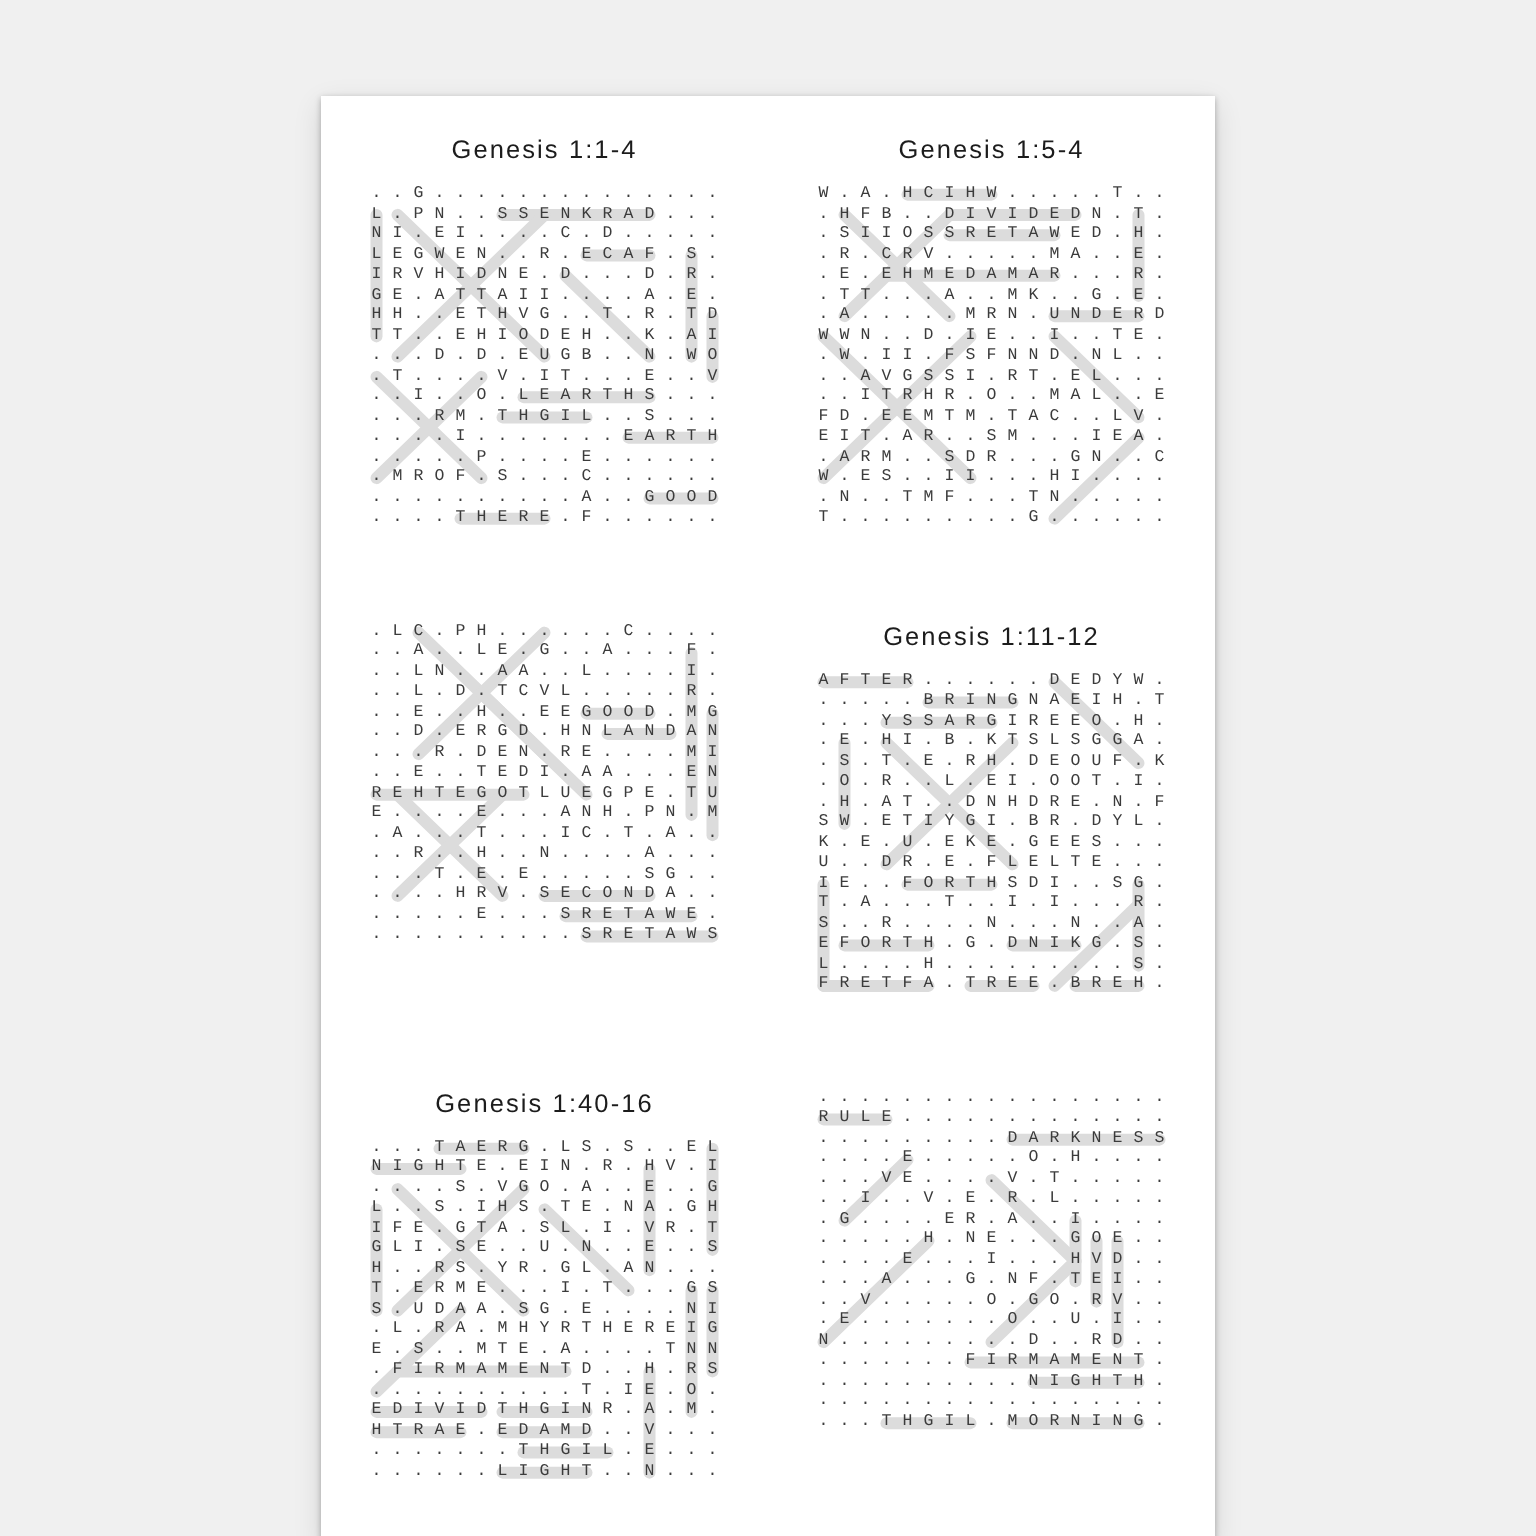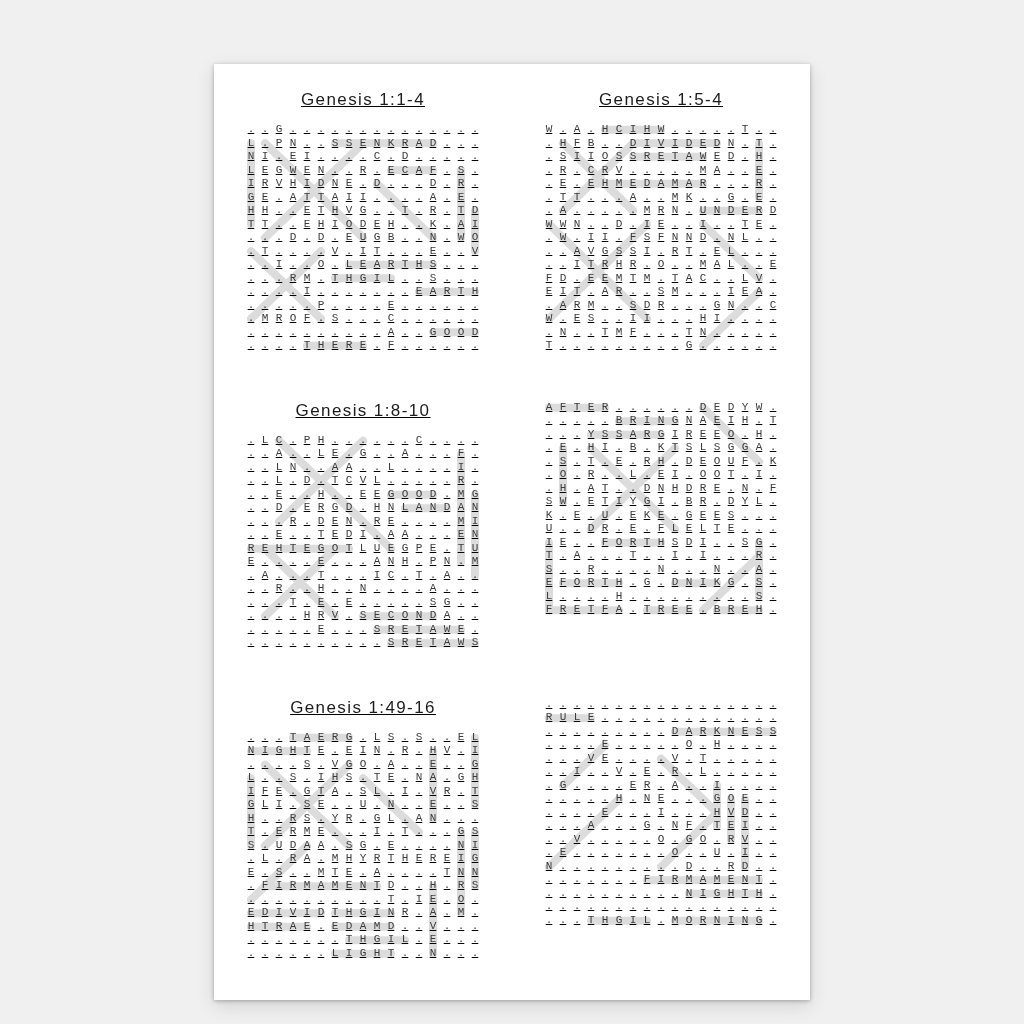--- a/index.html
+++ b/index.html
@@ -5,21 +5,21 @@
   html,body{margin:0;padding:0;}
   body{background:#f0f0f0;font-family:"Liberation Sans",sans-serif;}
   .viewport{width:1024px;min-height:1024px;margin:0 auto;background:#f0f0f0;}
   .paper{
     width:596px;margin:0 auto;position:relative;top:64px;
     background:#ffffff;
     box-shadow:0 1px 4px rgba(0,0,0,.28), 0 6px 18px rgba(0,0,0,.12);
     padding:26px 0 40px;
   }
   .puzzle-grid-layout{
-    display:grid;grid-template-columns:1fr 1fr;row-gap:48px;justify-items:center;text-decoration:underline;
+    display:grid;grid-template-columns:1fr 1fr;row-gap:62px;justify-items:center;
   }
   .puzzle{width:244px;}
   .puzzle-title{
     text-align:center;font-size:17px;line-height:20px;color:#1c1c1c;
     letter-spacing:1.4px;margin:0 0 13px 0;font-weight:400;
     font-family:"Liberation Sans",sans-serif;
   }
   .grid-wrap{position:relative;width:238px;margin:0 auto;}
   .lines{position:absolute;left:0;top:0;z-index:0;pointer-events:none;}
   .lines line{stroke:#dcdcdc;stroke-width:8;stroke-linecap:round;}
@@ -725,21 +725,20 @@
                 <span class="cell">.</span>
                 <span class="cell">.</span>
                 <span class="cell">.</span>
                 <span class="cell">.</span>
               </div>
             </div>
         </div>
       </div>
 
       <div class="puzzle">
-        <h2 class="puzzle-title">Genesis 1:8-10</h2>
         <div class="grid-wrap">
           <svg class="lines" width="238" height="216" viewBox="0 0 238 216">
               <line x1="147" y1="60.75" x2="189" y2="60.75"></line>
               <line x1="161" y1="74.25" x2="203" y2="74.25"></line>
               <line x1="7" y1="114.75" x2="105" y2="114.75"></line>
               <line x1="119" y1="182.25" x2="189" y2="182.25"></line>
               <line x1="133" y1="195.75" x2="217" y2="195.75"></line>
               <line x1="147" y1="209.25" x2="231" y2="209.25"></line>
               <line x1="217" y1="20.25" x2="217" y2="128.25"></line>
               <line x1="231" y1="60.75" x2="231" y2="141.75"></line>
@@ -1052,20 +1051,21 @@
                 <span class="cell">T</span>
                 <span class="cell">A</span>
                 <span class="cell">W</span>
                 <span class="cell">S</span>
               </div>
             </div>
         </div>
       </div>
 
       <div class="puzzle">
+        <h2 class="puzzle-title">Genesis 1:11-12</h2>
         <div class="grid-wrap">
           <svg class="lines" width="238" height="216" viewBox="0 0 238 216">
               <line x1="7" y1="6.75" x2="63" y2="6.75"></line>
               <line x1="77" y1="20.25" x2="133" y2="20.25"></line>
               <line x1="49" y1="33.75" x2="119" y2="33.75"></line>
               <line x1="63" y1="141.75" x2="119" y2="141.75"></line>
               <line x1="21" y1="182.25" x2="77" y2="182.25"></line>
               <line x1="133" y1="182.25" x2="175" y2="182.25"></line>
               <line x1="7" y1="209.25" x2="77" y2="209.25"></line>
               <line x1="105" y1="209.25" x2="147" y2="209.25"></line>
@@ -1381,21 +1381,21 @@
                 <span class="cell">R</span>
                 <span class="cell">E</span>
                 <span class="cell">H</span>
                 <span class="cell">.</span>
               </div>
             </div>
         </div>
       </div>
 
       <div class="puzzle">
-        <h2 class="puzzle-title">Genesis 1:49-16</h2>
+        <h2 class="puzzle-title">Genesis 1:40-16</h2>
         <div class="grid-wrap">
           <svg class="lines" width="238" height="229.5" viewBox="0 0 238 229.5">
               <line x1="49" y1="6.75" x2="105" y2="6.75"></line>
               <line x1="7" y1="20.25" x2="63" y2="20.25"></line>
               <line x1="21" y1="155.25" x2="133" y2="155.25"></line>
               <line x1="7" y1="182.25" x2="77" y2="182.25"></line>
               <line x1="91" y1="182.25" x2="147" y2="182.25"></line>
               <line x1="7" y1="195.75" x2="63" y2="195.75"></line>
               <line x1="91" y1="195.75" x2="147" y2="195.75"></line>
               <line x1="105" y1="209.25" x2="161" y2="209.25"></line>

